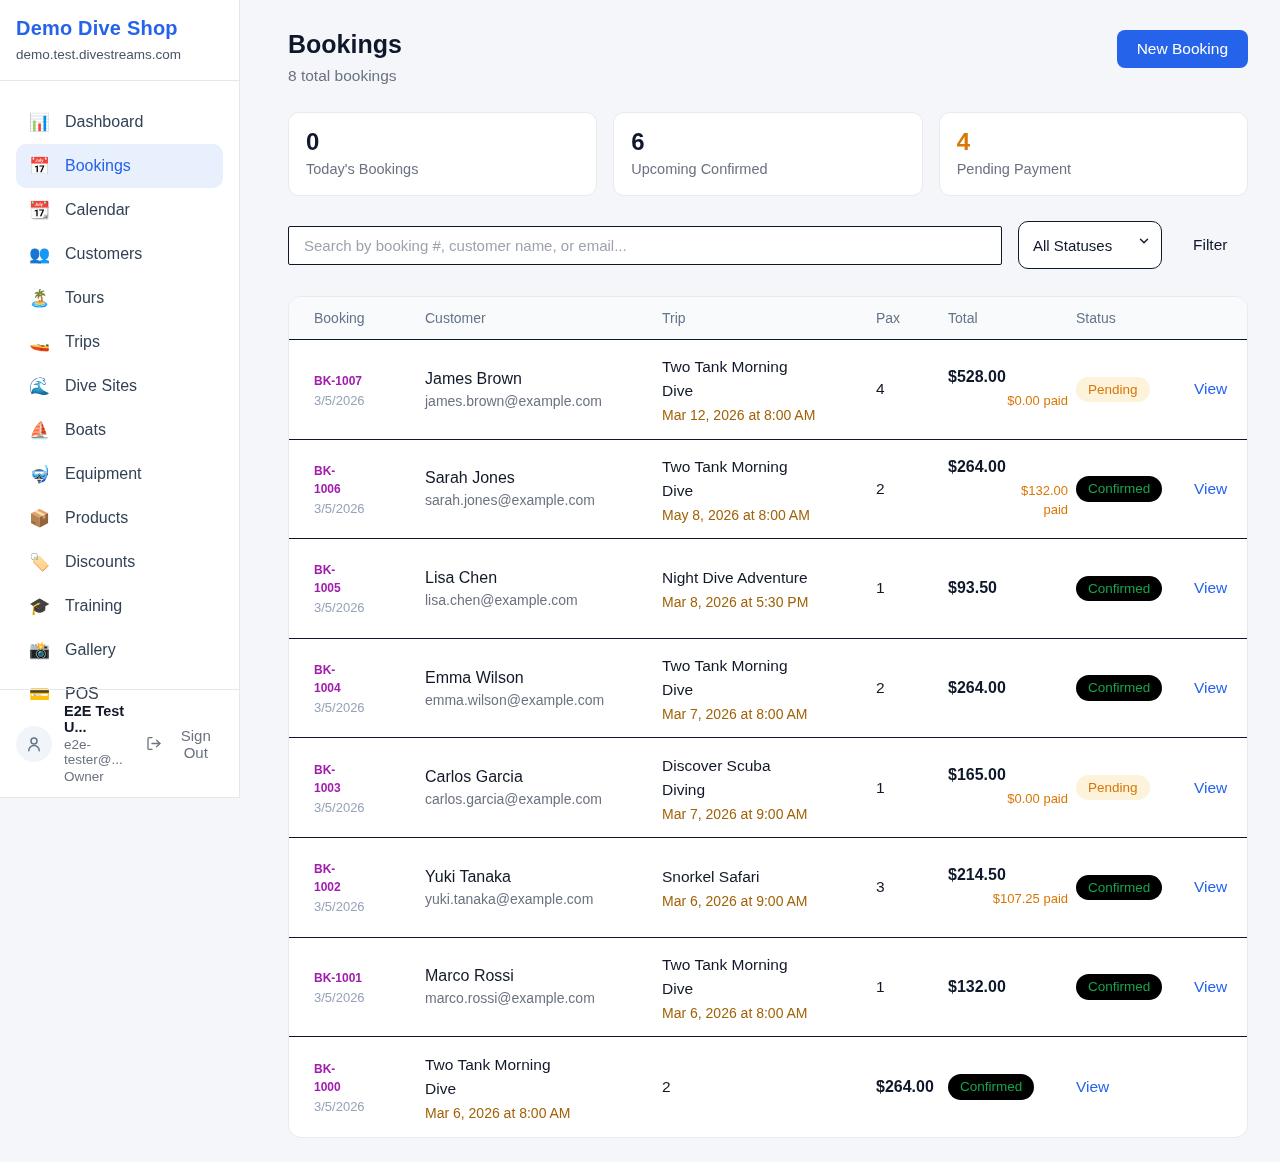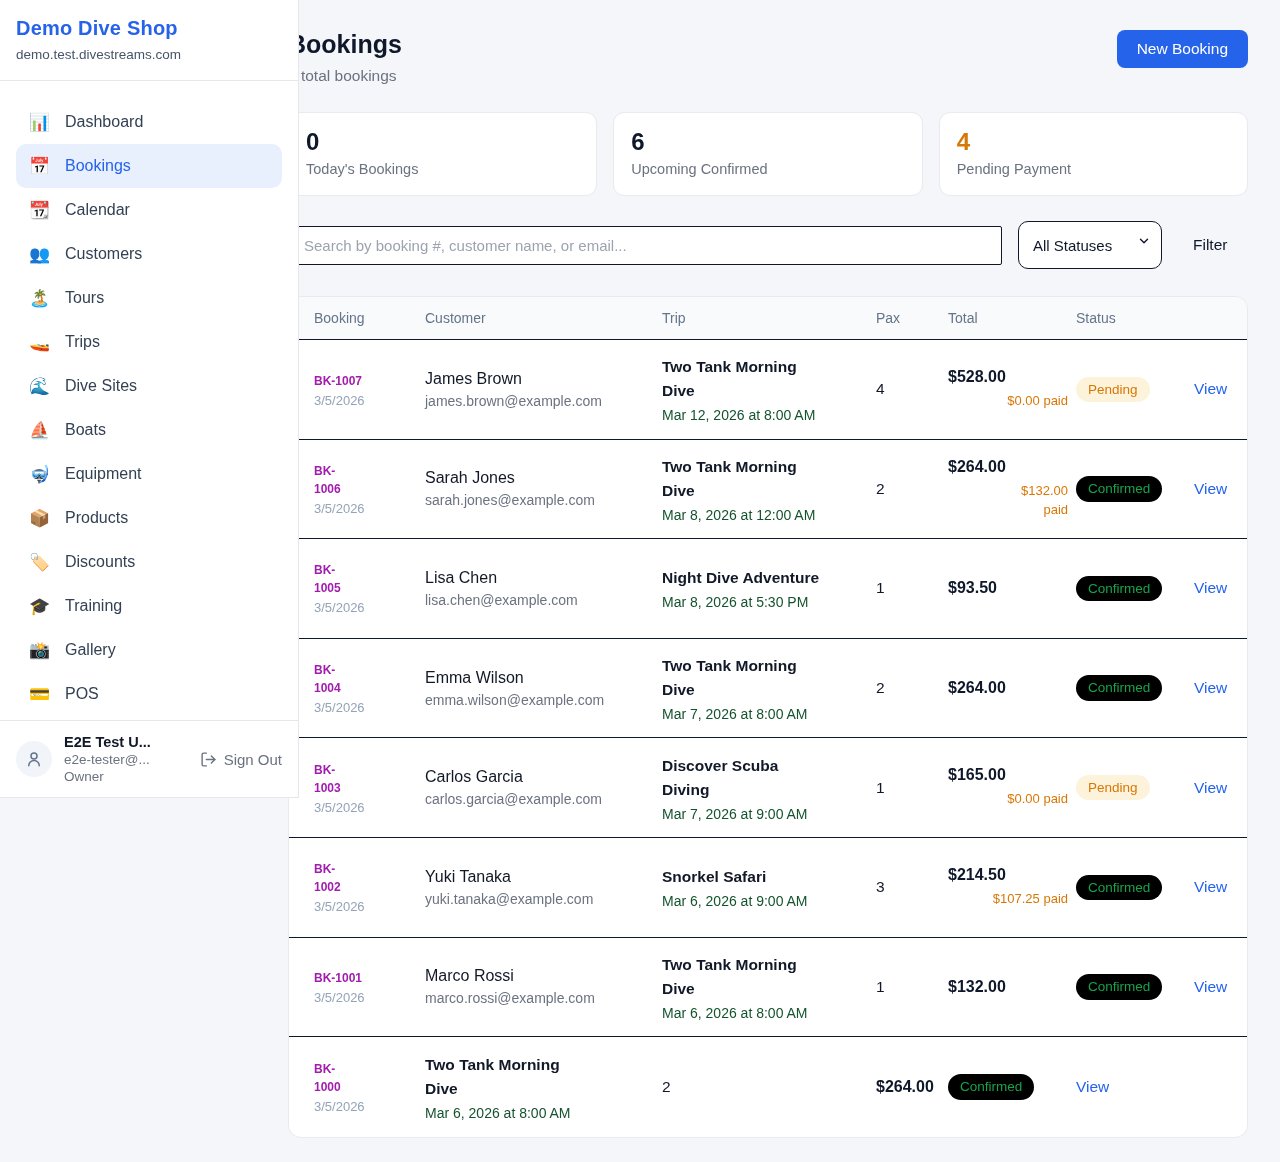--- a/index.html
+++ b/index.html
@@ -7,21 +7,21 @@
   body {
     font-family: "Liberation Sans", sans-serif;
     background: #f4f6fa;
     color: #0f172a;
     position: relative;
   }
 
   
   .sidebar {
     position: absolute; top: 0; left: 0;
-    width: 299px; height: 798px;
+    width: 240px; height: 798px;
     background: #ffffff;
     border-right: 1px solid #e5e7eb;
     border-bottom: 1px solid #e5e7eb;
   }
   .brand { padding: 17px 16px 18px 16px; border-bottom: 1px solid #e5e7eb; }
   .brand-name { font-size: 20px; font-weight: bold; color: #2563eb; letter-spacing: .2px; }
   .brand-domain { font-size: 13.5px; color: #475569; margin-top: 7px; }
   .nav { padding: 19px 16px 0 16px; }
   .nav-item {
     display: flex; align-items: center;
@@ -118,22 +118,22 @@
   }
   .tbody-row:last-child { border-bottom: none; }
   .cell { min-width: 0; padding-right: 8px; }
   .booking-link {
     font-size: 12px; font-weight: bold; color: #a21caf; cursor: pointer;
     white-space: pre-line; line-height: 1.5; text-decoration: none; display: inline-block;
   }
   .booking-date { font-size: 13px; color: #94a3b8; margin-top: 3px; }
   .cust-name { font-size: 16px; color: #111827; }
   .cust-email { font-size: 14px; color: #6b7280; margin-top: 5px; }
-  .trip-title { font-size: 15.5px; font-weight: 700; color: #111827; white-space: pre-line; line-height: 1.55; }
-  .trip-date { font-size: 14px; color: #14532d; margin-top: 4px; }
+  .trip-title { font-size: 15.5px; font-weight: 400; color: #111827; white-space: pre-line; line-height: 1.55; }
+  .trip-date { font-size: 14px; color: #a16207; margin-top: 4px; }
   .pax { font-size: 15.5px; color: #111827; }
   .total-amt { font-size: 16px; font-weight: bold; color: #0f172a; }
   .total-paid { font-size: 13px; color: #d97706; margin-top: 5px; white-space: pre-line; line-height: 1.5; text-align: right; }
   .badge {
     display: inline-block; padding: 6px 12px; border-radius: 999px;
     font-size: 13.5px; line-height: 1;
   }
   .badge.pending { background: #fcf3da; color: #d97706; }
   .badge.confirmed { background: #000000; color: #16a34a; text-align: right; }
   .view-link { font-size: 15.5px; color: #2563eb; cursor: pointer; text-decoration: none; }
@@ -307,21 +307,21 @@
 1006</a>
       <div class="booking-date">3/5/2026</div>
     </div>
     <div class="cell">
       <div class="cust-name">Sarah Jones</div>
       <div class="cust-email">sarah.jones@example.com</div>
     </div>
     <div class="cell">
       <div class="trip-title">Two Tank Morning
 Dive</div>
-      <div class="trip-date">Mar 8, 2026 at 12:00 AM</div>
+      <div class="trip-date">May 8, 2026 at 8:00 AM</div>
     </div>
     <div class="cell pax">2</div>
     <div class="cell">
       <div class="total-amt">$264.00</div>
       <div class="total-paid">$132.00
 paid</div>
     </div>
     <div class="cell">
       <span class="badge confirmed">Confirmed</span>
     </div>

